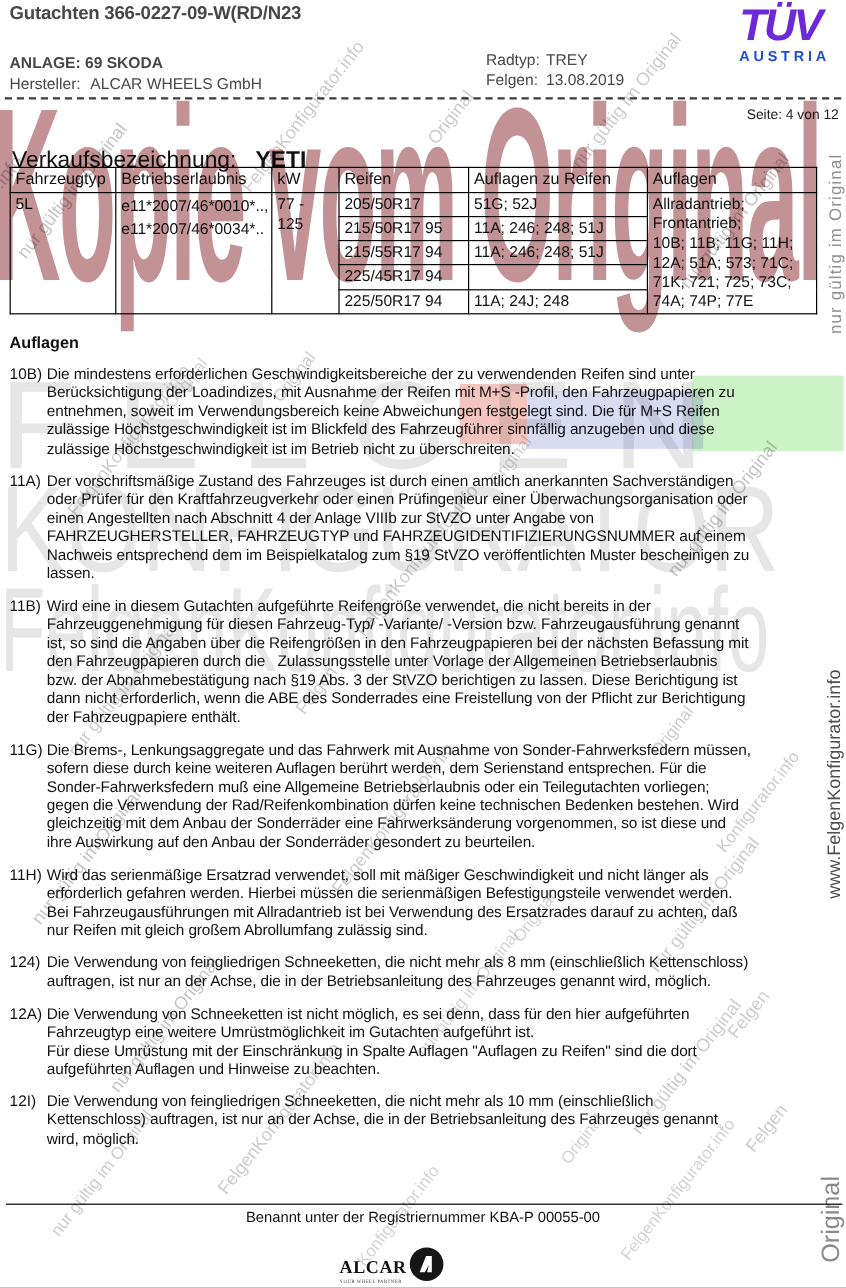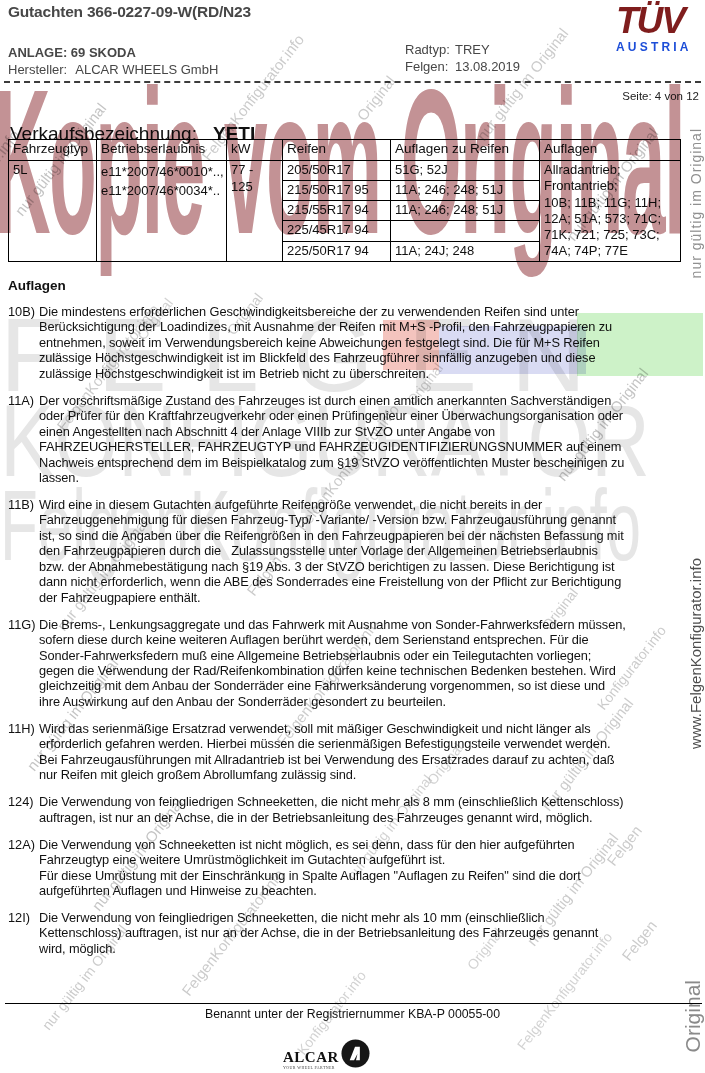--- a/index.html
+++ b/index.html
@@ -87,21 +87,21 @@
   </div>
   <div class="abs meta">
     <div class="row">
       <span class="lbl">Radtyp:</span><span>TREY</span>
     </div>
     <div class="row">
       <span class="lbl">Felgen:</span><span>13.08.2019</span>
     </div>
   </div>
   <div class="abs tuv">
-    <div class="tuv-main" id="tuv-main" style="color: #7f1d1d;">TÜV</div>
+    <div class="tuv-main" id="tuv-main" style="color: #6d28d9;">TÜV</div>
     <div class="tuv-sub" id="tuv-sub" style="color: #1d4ed8;">AUSTRIA</div>
   </div>
   <div class="abs dashline"></div>
   <div class="abs seite">Seite: 4 von 12</div>
 
   <div class="abs sales">
     <span>Verkaufsbezeichnung:</span><span class="val">YETI</span>
   </div>
 
   <table class="veh">

